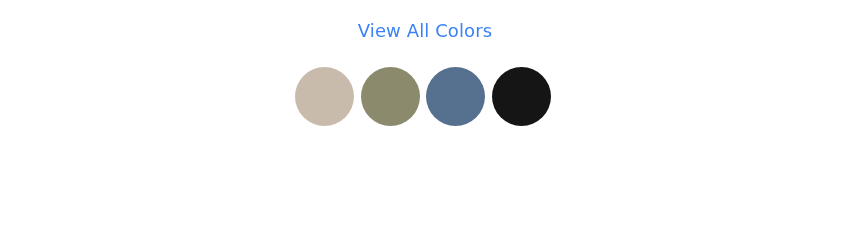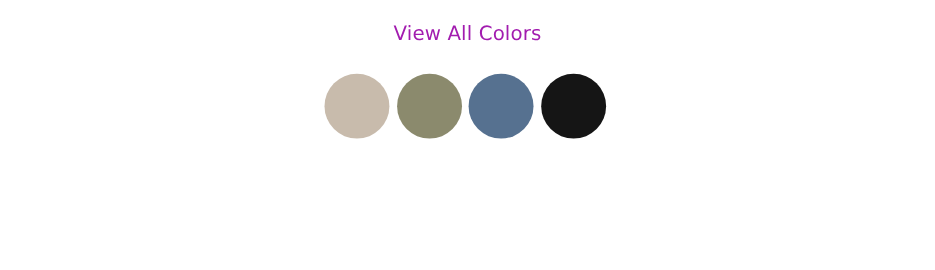--- a/index.html
+++ b/index.html
@@ -54,21 +54,21 @@
     border-radius: 50%;
     flex: 0 0 auto;
     cursor: pointer;
   }
 </style>
 </head>
 <body style="background: rgb(255, 255, 255);">
 
 <div class="screen" style="background: rgb(255, 255, 255);">
 
-  <div class="color-panel-title" style="color: #a21caf;">View All Colors</div>
+  <div class="color-panel-title" style="color: #3b82f6;">View All Colors</div>
 
   <div class="swatch-row">
 
   <div class="swatch" style="background-color: rgb(200, 187, 172);"></div>
       <div class="swatch" style="background-color: rgb(139, 138, 109);"></div>
       <div class="swatch" style="background-color: rgb(86, 113, 144);"></div>
       <div class="swatch" style="background-color: rgb(21, 21, 21);"></div>
     </div>
 
 </div>

